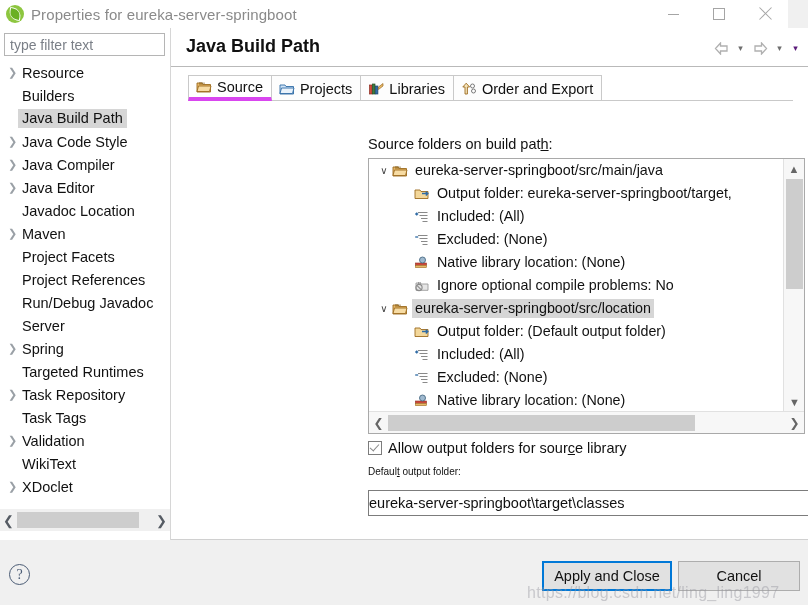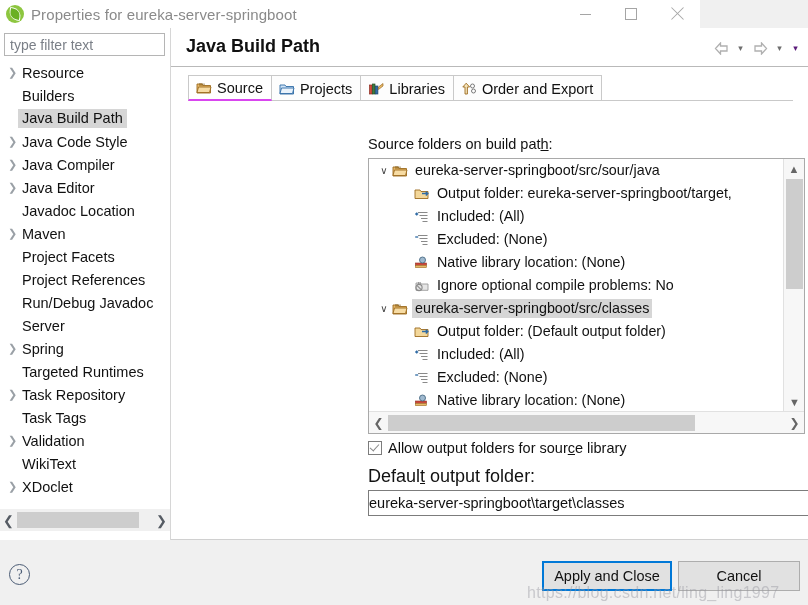--- a/index.html
+++ b/index.html
@@ -12,21 +12,21 @@
   }
   #app {
     position: relative;
     width: 808px; height: 605px;
     background: #f0f0f0;
   }
 
   
   .titlebar {
     position: absolute; left: 0; top: 0;
-    width: 700px; height: 28px;
+    width: 788px; height: 28px;
     background: #ffffff;
     display: flex; align-items: center; text-align: right;
   }
   .app-icon {
     width: 18px; height: 18px;
     margin-left: 6px; margin-right: 7px;
     position: relative;
     flex: none;
   }
   .app-icon .leaf-outer {
@@ -183,21 +183,21 @@
     padding: 0 8px 0 7px;
     font-size: 14.5px; color: #111;
     border: 1px solid #c9c9c9;
     border-bottom: none;
     background: #fdfdfd;
     margin-right: -1px;
     white-space: nowrap;
   }
   .tab.active {
     background: #ffffff;
-    border-bottom: 2px solid #d946ef;
+    border-bottom: 4px solid #d946ef;
     position: relative; z-index: 3;
   }
   .tab .ticon { margin-right: 5px; display: inline-flex; }
   .tabs-underline {
     position: absolute; left: 17px; top: 72px;
     width: 605px; height: 1px; background: #c9c9c9;
   }
 
   .section-label {
     position: absolute; left: 197px; top: 108px;
@@ -276,21 +276,21 @@
   }
   .chkbox .mark {
     position: absolute; left: 3px; top: 0px;
     width: 5px; height: 9px;
     border: solid #8a8a8a;
     border-width: 0 1.6px 1.6px 0;
     transform: rotate(42deg);
   }
   .def-label {
     position: absolute; left: 197px; top: 438px;
-    font-size: 18px; color: #111;
+    font-size: 10px; color: #111;
   }
   .def-input {
     position: absolute; left: 197px; top: 462px;
     width: 484px; height: 26px;
     border: 1px solid #7c7c7c;
     background: #ffffff;
     font-size: 14.5px; color: #111;
     padding: 0 0;
     font-family: "Liberation Sans", sans-serif;
     outline: none;
@@ -532,21 +532,21 @@
       <div class="srcbox-inner" id="src-tree">
           <div class="srow">
             <div class="arrow">∨</div>
             <span class="icn">
               <svg width="16" height="16" viewBox="0 0 16 16">
                 <path d="M1 4 L6 4 L7 5.5 L14.5 5.5 L14.5 13 L1 13 Z" fill="#e8b96a" stroke="#9c6b1f" stroke-width="0.9"></path>
                 <path d="M2.5 7 L15 7 L13.5 12.5 L1 12.5 Z" fill="#f7dca4" stroke="#9c6b1f" stroke-width="0.9"></path>
                 <path d="M4 3 L4 6 M6 3 L6 6 M8 3.5 L8 5" stroke="#7a5410" stroke-width="0.8"></path>
               </svg>
             </span>
-            <span class="seltext">eureka-server-springboot/src/sour/java</span>
+            <span class="seltext">eureka-server-springboot/src/main/java</span>
           </div>
           <div class="srow">
             <div class="spacer"></div>
             <span class="icn">
               <svg width="16" height="16" viewBox="0 0 16 16">
                 <path d="M1 4 L6 4 L7 5.5 L14 5.5 L14 12.5 L1 12.5 Z" fill="#f3d79a" stroke="#9c6b1f" stroke-width="0.9"></path>
                 <path d="M8 7.5 L13.5 7.5 M11.8 5.8 L13.8 7.6 L11.8 9.4" stroke="#2f6ba5" stroke-width="1.4" fill="none"></path>
               </svg>
             </span>
             <span class="seltext">Output folder: eureka-server-springboot/target,</span>
@@ -596,21 +596,21 @@
           </div>
           <div class="srow sel">
             <div class="arrow">∨</div>
             <span class="icn">
               <svg width="16" height="16" viewBox="0 0 16 16">
                 <path d="M1 4 L6 4 L7 5.5 L14.5 5.5 L14.5 13 L1 13 Z" fill="#e8b96a" stroke="#9c6b1f" stroke-width="0.9"></path>
                 <path d="M2.5 7 L15 7 L13.5 12.5 L1 12.5 Z" fill="#f7dca4" stroke="#9c6b1f" stroke-width="0.9"></path>
                 <path d="M4 3 L4 6 M6 3 L6 6 M8 3.5 L8 5" stroke="#7a5410" stroke-width="0.8"></path>
               </svg>
             </span>
-            <span class="seltext">eureka-server-springboot/src/classes</span>
+            <span class="seltext">eureka-server-springboot/src/location</span>
           </div>
           <div class="srow">
             <div class="spacer"></div>
             <span class="icn">
               <svg width="16" height="16" viewBox="0 0 16 16">
                 <path d="M1 4 L6 4 L7 5.5 L14 5.5 L14 12.5 L1 12.5 Z" fill="#f3d79a" stroke="#9c6b1f" stroke-width="0.9"></path>
                 <path d="M8 7.5 L13.5 7.5 M11.8 5.8 L13.8 7.6 L11.8 9.4" stroke="#2f6ba5" stroke-width="1.4" fill="none"></path>
               </svg>
             </span>
             <span class="seltext">Output folder: (Default output folder)</span>

